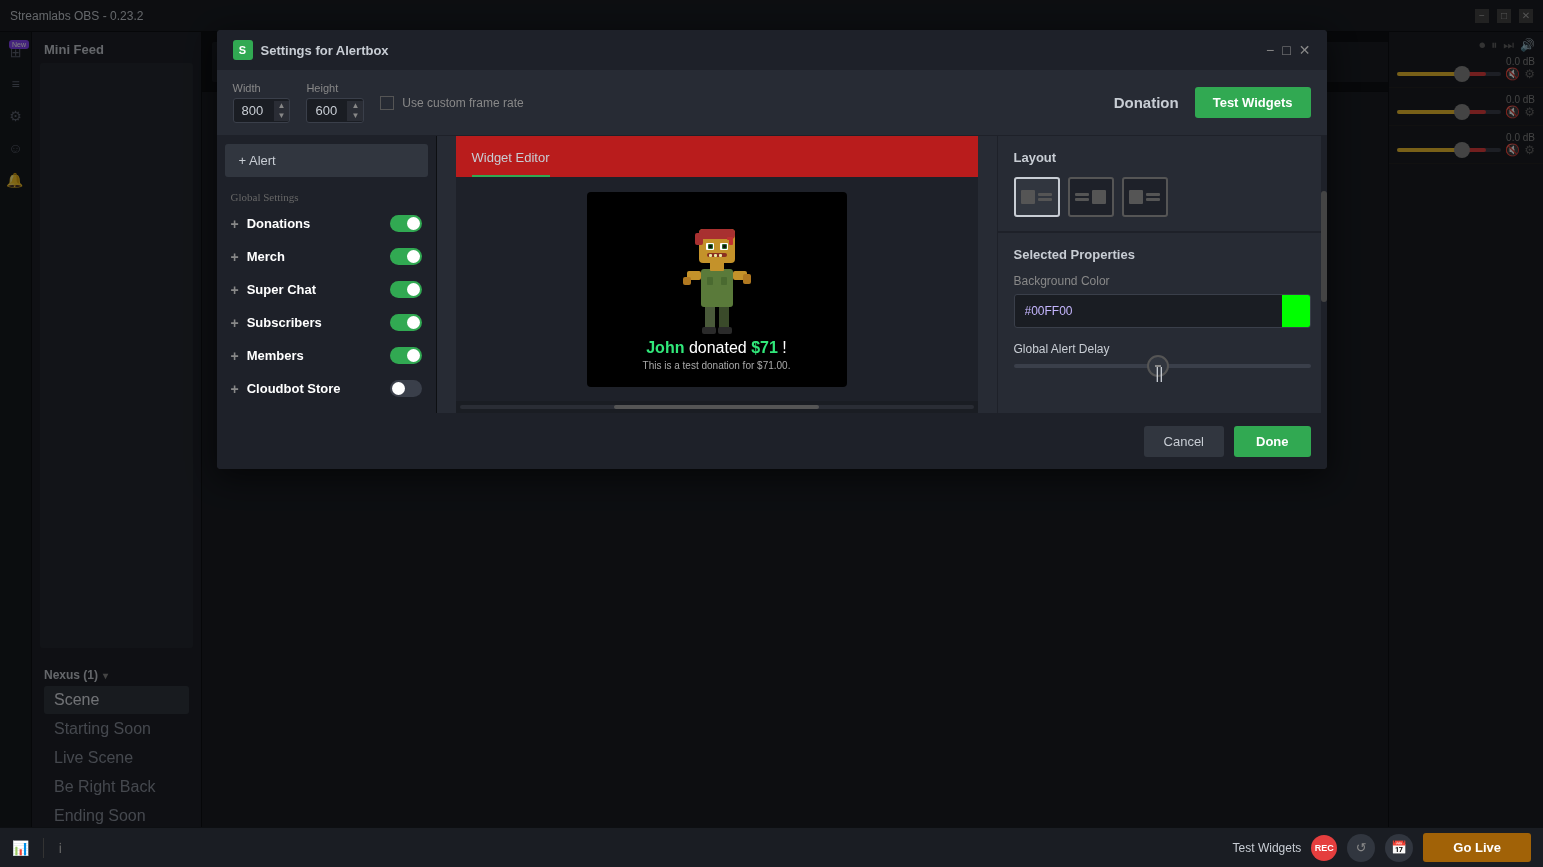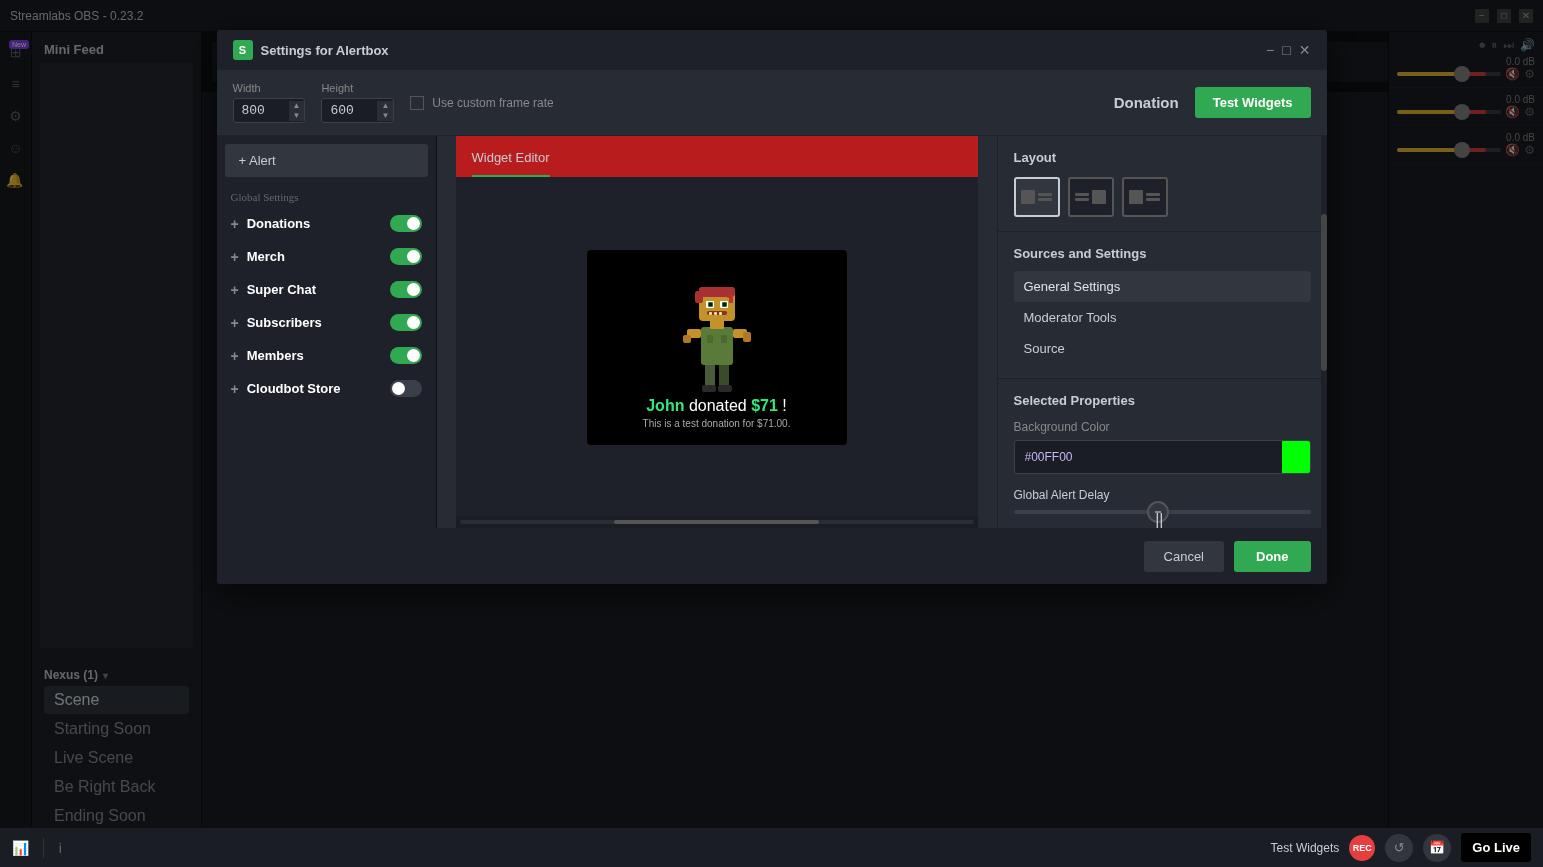--- a/index.html
+++ b/index.html
@@ -255,23 +255,22 @@
       border: 1px solid #3a3f4a;
       border-radius: 3px;
       overflow: hidden;
     }
     .dim-input {
       background: transparent;
       border: none;
       color: #c8cdd4;
       font-size: 13px;
       padding: 4px 8px;
-      width: 55px;
+      width: 40px;
       outline: none;
-      font-family: Liberation Mono, monospace;
     }
     .dim-arrows {
       display: flex;
       flex-direction: column;
       background: #2a2d35;
     }
     .dim-arrow {
       background: none;
       border: none;
       color: #888;
@@ -723,24 +722,24 @@
       border-radius: 50%;
       background: #31363f;
       display: flex;
       align-items: center;
       justify-content: center;
       font-size: 13px;
       color: #888;
       cursor: pointer;
     }
     .go-live-btn {
-      background: #000000;
+      background: #a16207;
       color: white;
       border: none;
-      padding: 7px 11px;
+      padding: 7px 30px;
       border-radius: 3px;
       font-size: 13px;
       font-weight: 600;
       cursor: pointer;
     }
 
     
     .audio-controls {
       position: fixed;
       right: 0;
@@ -1035,26 +1034,20 @@
                     <div class="lo-img"></div>
                     <div class="lo-lines">
                       <div class="lo-line"></div>
                       <div class="lo-line"></div>
                     </div>
                   </div>
                 </div>
               </div>
             </div>
 
-            <div class="sources-section">
-              <div class="sources-title">Sources and Settings</div>
-              <div class="source-item active">General Settings</div>
-              <div class="source-item">Moderator Tools</div>
-              <div class="source-item">Source</div>
-            </div>
 
             <div class="properties-section">
               <div class="properties-title">Selected Properties</div>
               <div class="prop-label">Background Color</div>
               <div class="color-input-wrap">
                 <input class="color-text" type="text" value="#00FF00" style="">
                 <div class="color-swatch"></div>
               </div>
               <div class="prop-label2">Global Alert Delay</div>
               <div class="delay-slider-wrap">

